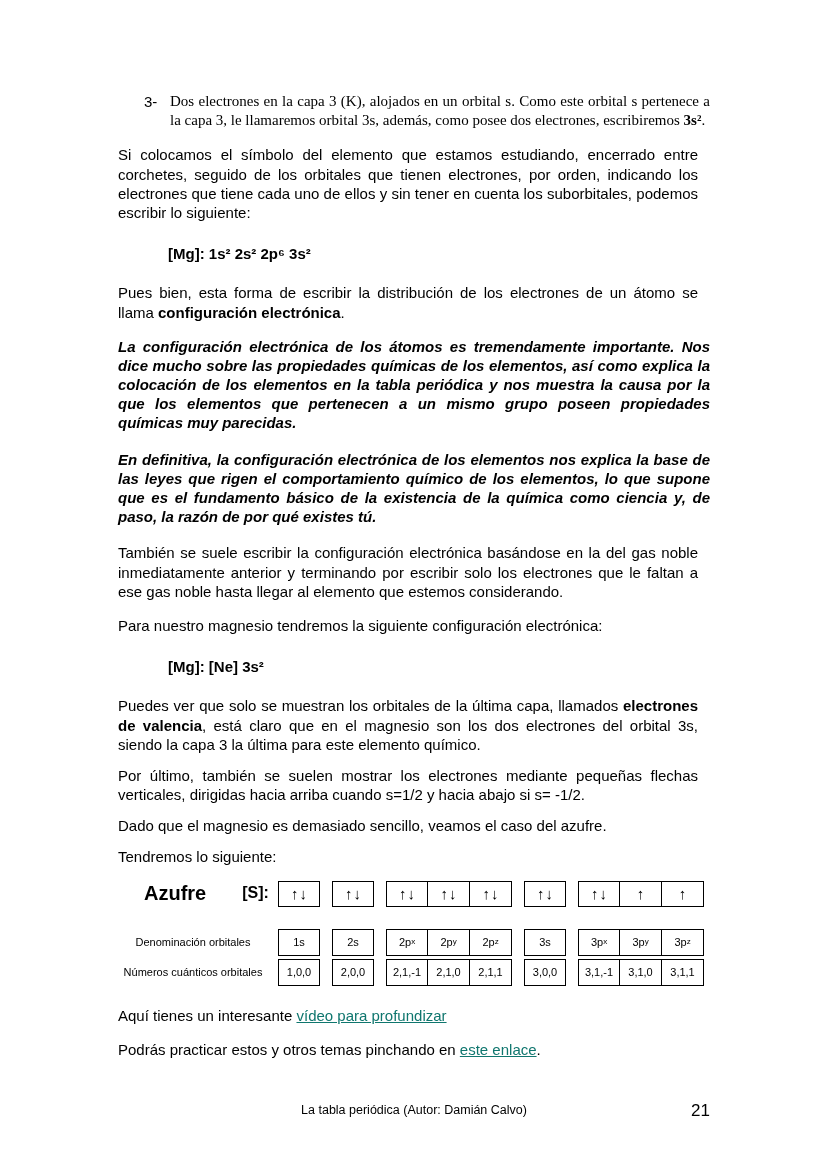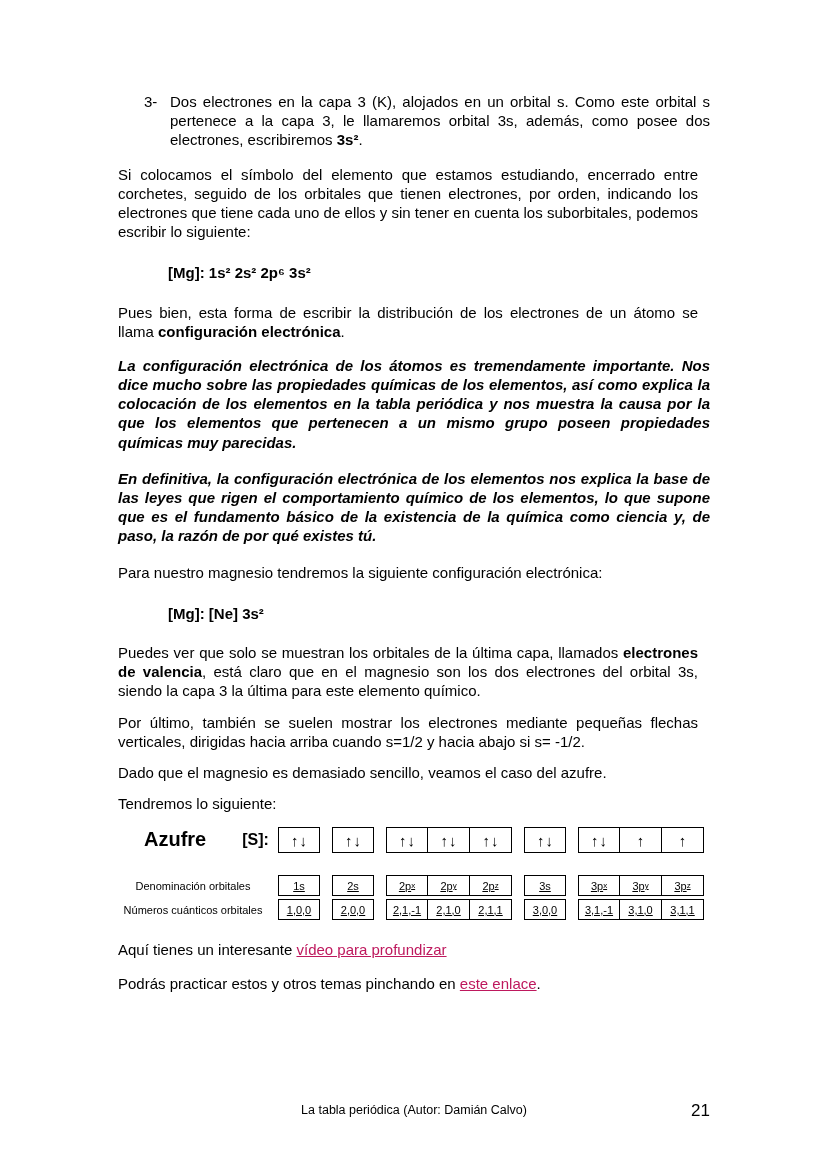--- a/index.html
+++ b/index.html
@@ -8,44 +8,44 @@
     font-family:"Liberation Sans", sans-serif;position:relative;overflow:hidden;
   }
   .page{position:absolute;inset:0;background:#fff;}
   .content{
     position:absolute;left:118px;top:92px;width:592px;
     font-size:15px;line-height:1.28;
   }
   p{margin:0 12px 15px 0;text-align:justify;}
   .list-item{display:flex;margin:0 0 15px 0;padding-left:26px;}
   .list-num{flex:0 0 26px;}
-  .list-text{flex:1;text-align:justify;}
+  .list-text{flex:1;text-align:justify;font-family:Liberation Serif, serif;}
   .formula{margin:22px 0 20px 50px;font-weight:bold;text-align:left;}
   .emph{font-weight:bold;font-style:italic;margin:0 0 17px 0;text-align:justify;}
   b,strong{font-weight:bold;}
-  a.link{color:#be185d;text-decoration:underline;cursor:pointer;}
+  a.link{color:#0f766e;text-decoration:underline;cursor:pointer;}
   .tight{margin-bottom:12px;}
 
   
   .diagram{margin-top:14px;margin-bottom:20px;}
   .diag-row{display:flex;align-items:center;}
   .diag-row-arrows{margin-bottom:22px;}
   .diag-row-names{margin-bottom:3px;}
   .diag-left{flex:0 0 160px;width:160px;box-sizing:border-box;padding-right:10px;
     text-align:center;font-size:11px;line-height:1.1;}
   .diag-left-a{flex:0 0 160px;width:160px;display:flex;align-items:center;box-sizing:border-box;}
   .element-label{font-weight:bold;font-size:20px;margin-left:26px;}
   .symbol-label{font-weight:bold;font-size:16px;margin-left:36px;}
   .groups-row{display:flex;gap:12px;}
   .cell-group{display:flex;}
   .cell{box-sizing:border-box;width:42px;border:1.4px solid #000;
     display:flex;align-items:center;justify-content:center;background:#fff;}
   .cell + .cell{border-left:none;}
   .arrow-cell{height:26px;font-weight:bold;font-size:15px;letter-spacing:1px;padding-left:1px;}
-  .label-cell{height:21px;font-size:11px;border-width:1px;text-decoration:underline;}
+  .label-cell{height:27px;font-size:11px;border-width:1px;}
   .label-cell sub{font-size:8px;line-height:1;}
 
   .footer{position:absolute;left:0;top:1103px;width:828px;}
   .footer-caption{text-align:center;font-size:12.5px;}
   .page-number{position:absolute;right:118px;top:-2px;font-size:17px;}
 </style>
 </head>
 <body>
 
 <div class="page">
@@ -59,20 +59,21 @@
     <p>Si colocamos el símbolo del elemento que estamos estudiando, encerrado entre corchetes, seguido de los orbitales que tienen electrones, por orden, indicando los electrones que tiene cada uno de ellos y sin tener en cuenta los suborbitales, podemos escribir lo siguiente:</p>
 
     <div class="formula">[Mg]: 1s² 2s² 2p⁶ 3s²</div>
 
     <p><span>Pues bien, esta forma de escribir la distribución de los electrones de un átomo se llama </span><strong>configuración electrónica</strong><span>.</span></p>
 
     <p class="emph">La configuración electrónica de los átomos es tremendamente importante. Nos dice mucho sobre las propiedades químicas de los elementos, así como explica la colocación de los elementos en la tabla periódica y nos muestra la causa por la que los elementos que pertenecen a un mismo grupo poseen propiedades químicas muy parecidas.</p>
 
     <p class="emph">En definitiva, la configuración electrónica de los elementos nos explica la base de las leyes que rigen el comportamiento químico de los elementos, lo que supone que es el fundamento básico de la existencia de la química como ciencia y, de paso, la razón de por qué existes tú.</p>
 
+    <p>También se suele escribir la configuración electrónica basándose en la del gas noble inmediatamente anterior y terminando por escribir solo los electrones que le faltan a ese gas noble hasta llegar al elemento que estemos considerando.</p>
 
     <p>Para nuestro magnesio tendremos la siguiente configuración electrónica:</p>
 
     <div class="formula">[Mg]: [Ne] 3s²</div>
 
     <p class="tight"><span>Puedes ver que solo se muestran los orbitales de la última capa, llamados </span><strong>electrones de valencia</strong><span>, está claro que en el magnesio son los dos electrones del orbital 3s, siendo la capa 3 la última para este elemento químico.</span></p>
 
     <p class="tight">Por último, también se suelen mostrar los electrones mediante pequeñas flechas verticales, dirigidas hacia arriba cuando s=1/2 y hacia abajo si s= -1/2.</p>
 
     <p class="tight">Dado que el magnesio es demasiado sencillo, veamos el caso del azufre.</p>

